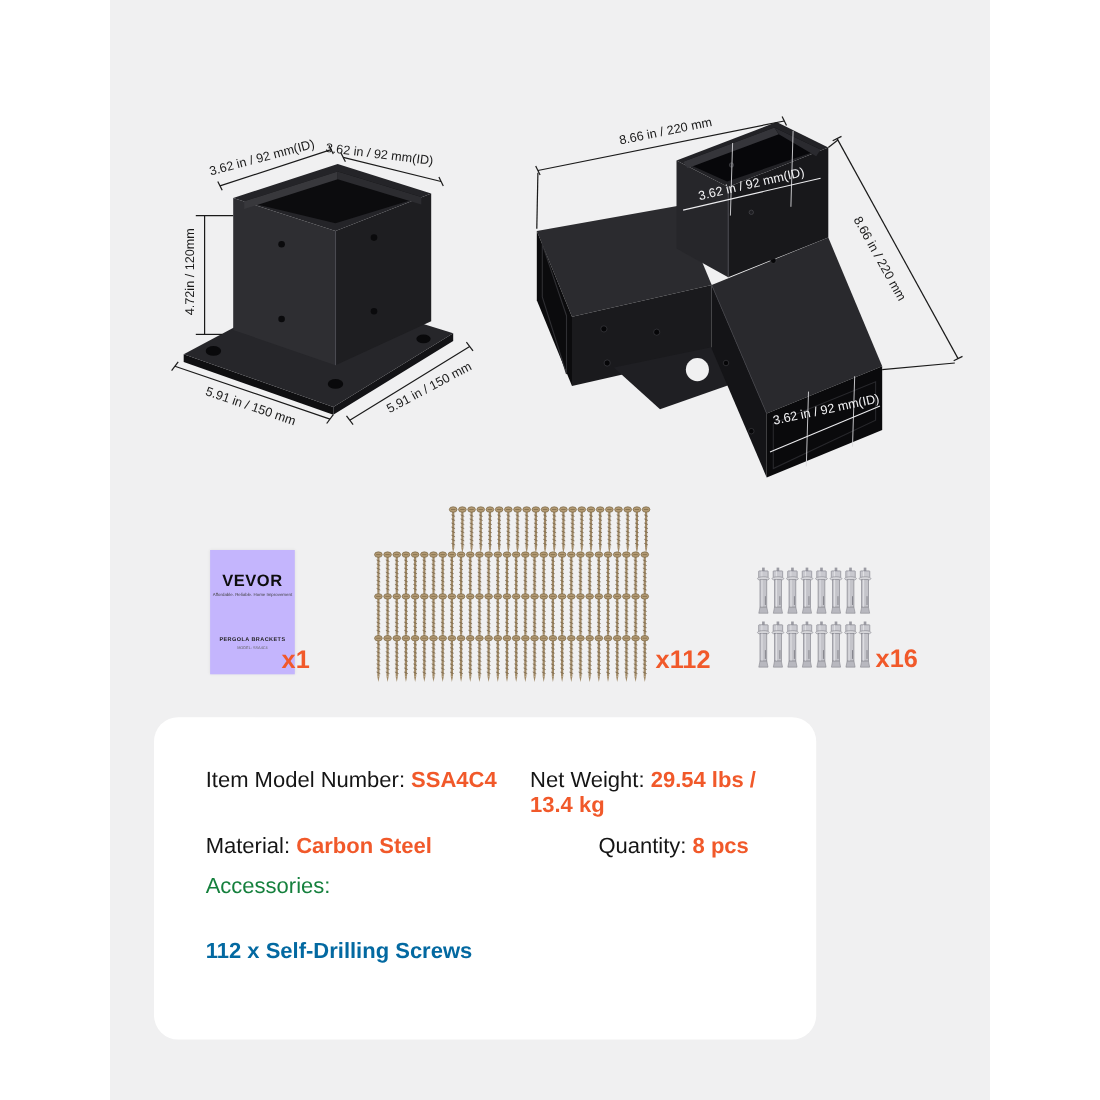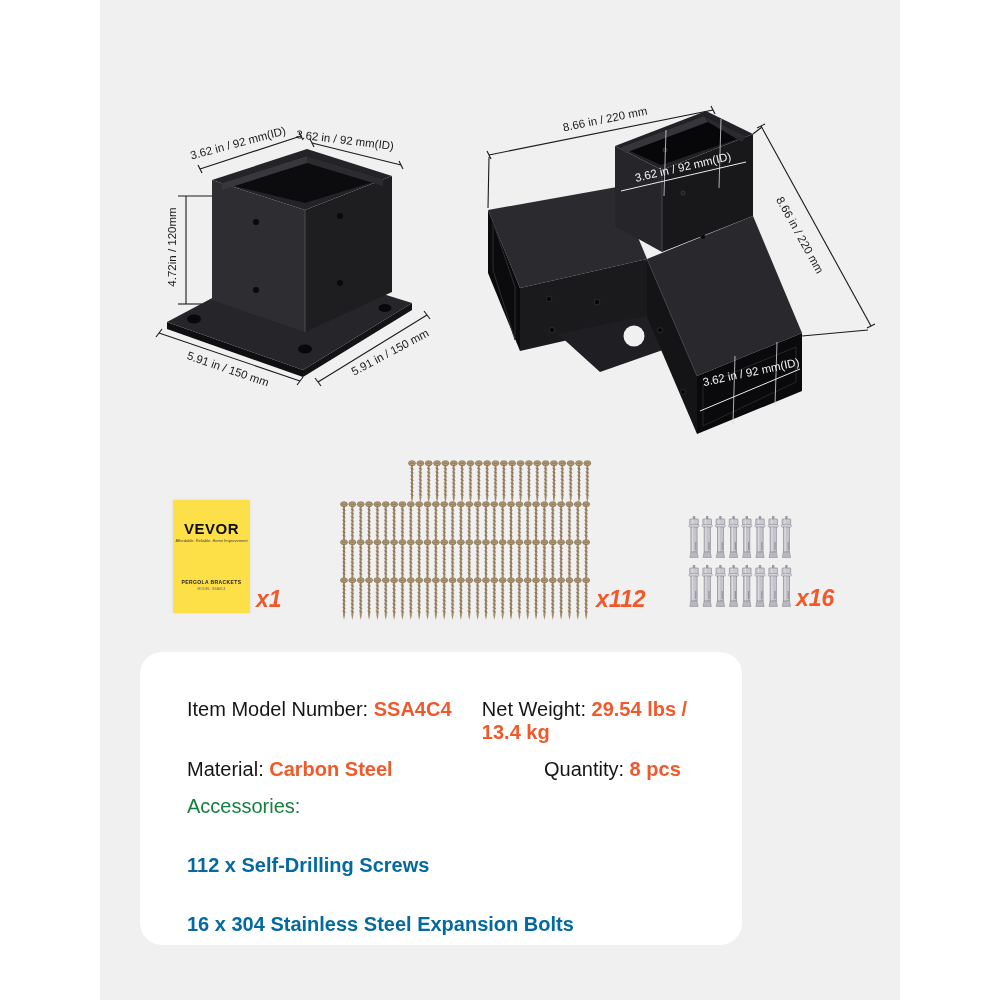--- a/index.html
+++ b/index.html
@@ -9,25 +9,25 @@
   }
   #canvas{
     position:absolute;left:100px;top:0;width:800px;height:1000px;
     background:#f0f0f1;
   }
   #art{position:absolute;left:0;top:0;width:1000px;height:1000px;}
   .dimtext{font-size:11.5px;fill:#1a1a1a;font-family:"Liberation Sans",sans-serif;}
   .dimtext-w{font-size:11.5px;fill:#f3f3f5;font-family:"Liberation Sans",sans-serif;}
   .countlabel{
     position:absolute;color:#F1592A;font-weight:bold;font-size:23px;
-    font-family:"Liberation Sans",sans-serif;letter-spacing:0px;font-style:italic;
+    font-family:"Liberation Sans",sans-serif;letter-spacing:0px;
   }
   #manual{
-    position:absolute;left:173px;top:500px;width:77px;height:113px;
-    background:#fde047;box-shadow:0 0 3px rgba(0,0,0,0.08);
+    position:absolute;left:191px;top:500px;width:77px;height:113px;
+    background:#c4b5fd;box-shadow:0 0 3px rgba(0,0,0,0.08);
     display:flex;flex-direction:column;align-items:center;text-align:center;
   }
   #manual .brand{margin-top:20px;font-weight:bold;font-size:15px;letter-spacing:0.5px;color:#0d0d0d;}
   #manual .tagline{font-size:4px;color:#444;margin-top:1px;}
   #manual .doctitle{margin-top:36px;font-size:5px;font-weight:bold;letter-spacing:0.4px;color:#222;}
   #manual .docsub{font-size:3.5px;color:#666;margin-top:2px;}
   #speccard{
     position:absolute;left:140px;top:652px;width:602px;height:293px;
     background:#ffffff;border-radius:22px;box-sizing:border-box;
     padding:46px 30px 0 47px;color:#151515;
@@ -1121,14 +1121,13 @@
   <div class="specrow">
     <div class="speccol1"><span>Item Model Number: </span><span class="specval">SSA4C4</span></div>
     <div><span>Net Weight: </span><span class="specval">29.54 lbs / 13.4 kg</span></div>
   </div>
   <div class="specrow">
     <div class="speccol1"><span>Material: </span><span class="specval">Carbon Steel</span></div>
     <div><span>Quantity: </span><span class="specval">8 pcs</span></div>
   </div>
   <div class="acclabel">Accessories:</div>
   <div class="accitem">112 x Self-Drilling Screws</div>
-  <div class="accitem">16 x 304 Stainless Steel Expansion Bolts</div>
 </div>
 
 </body></html>

